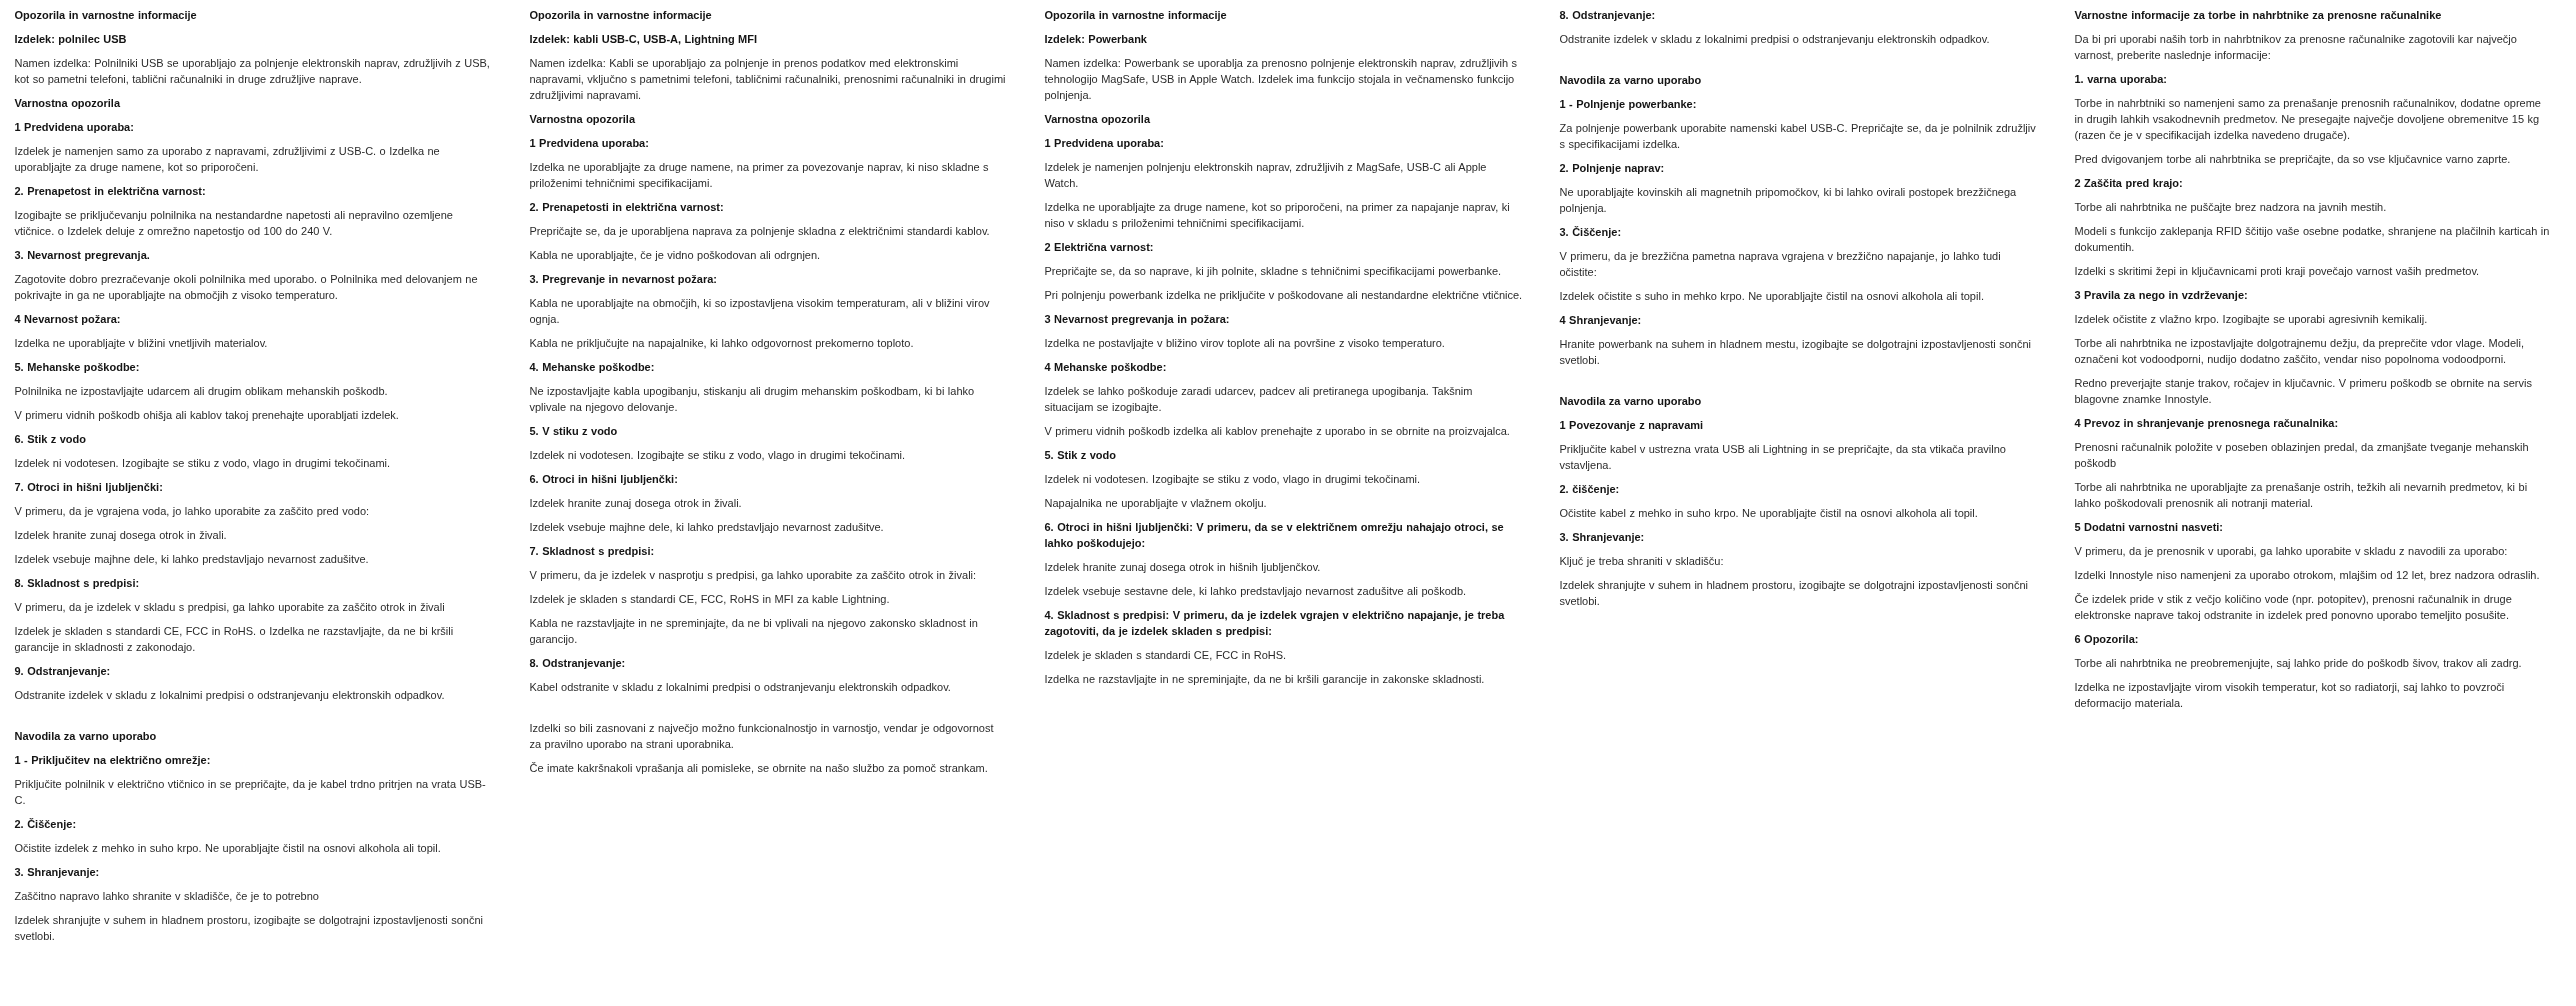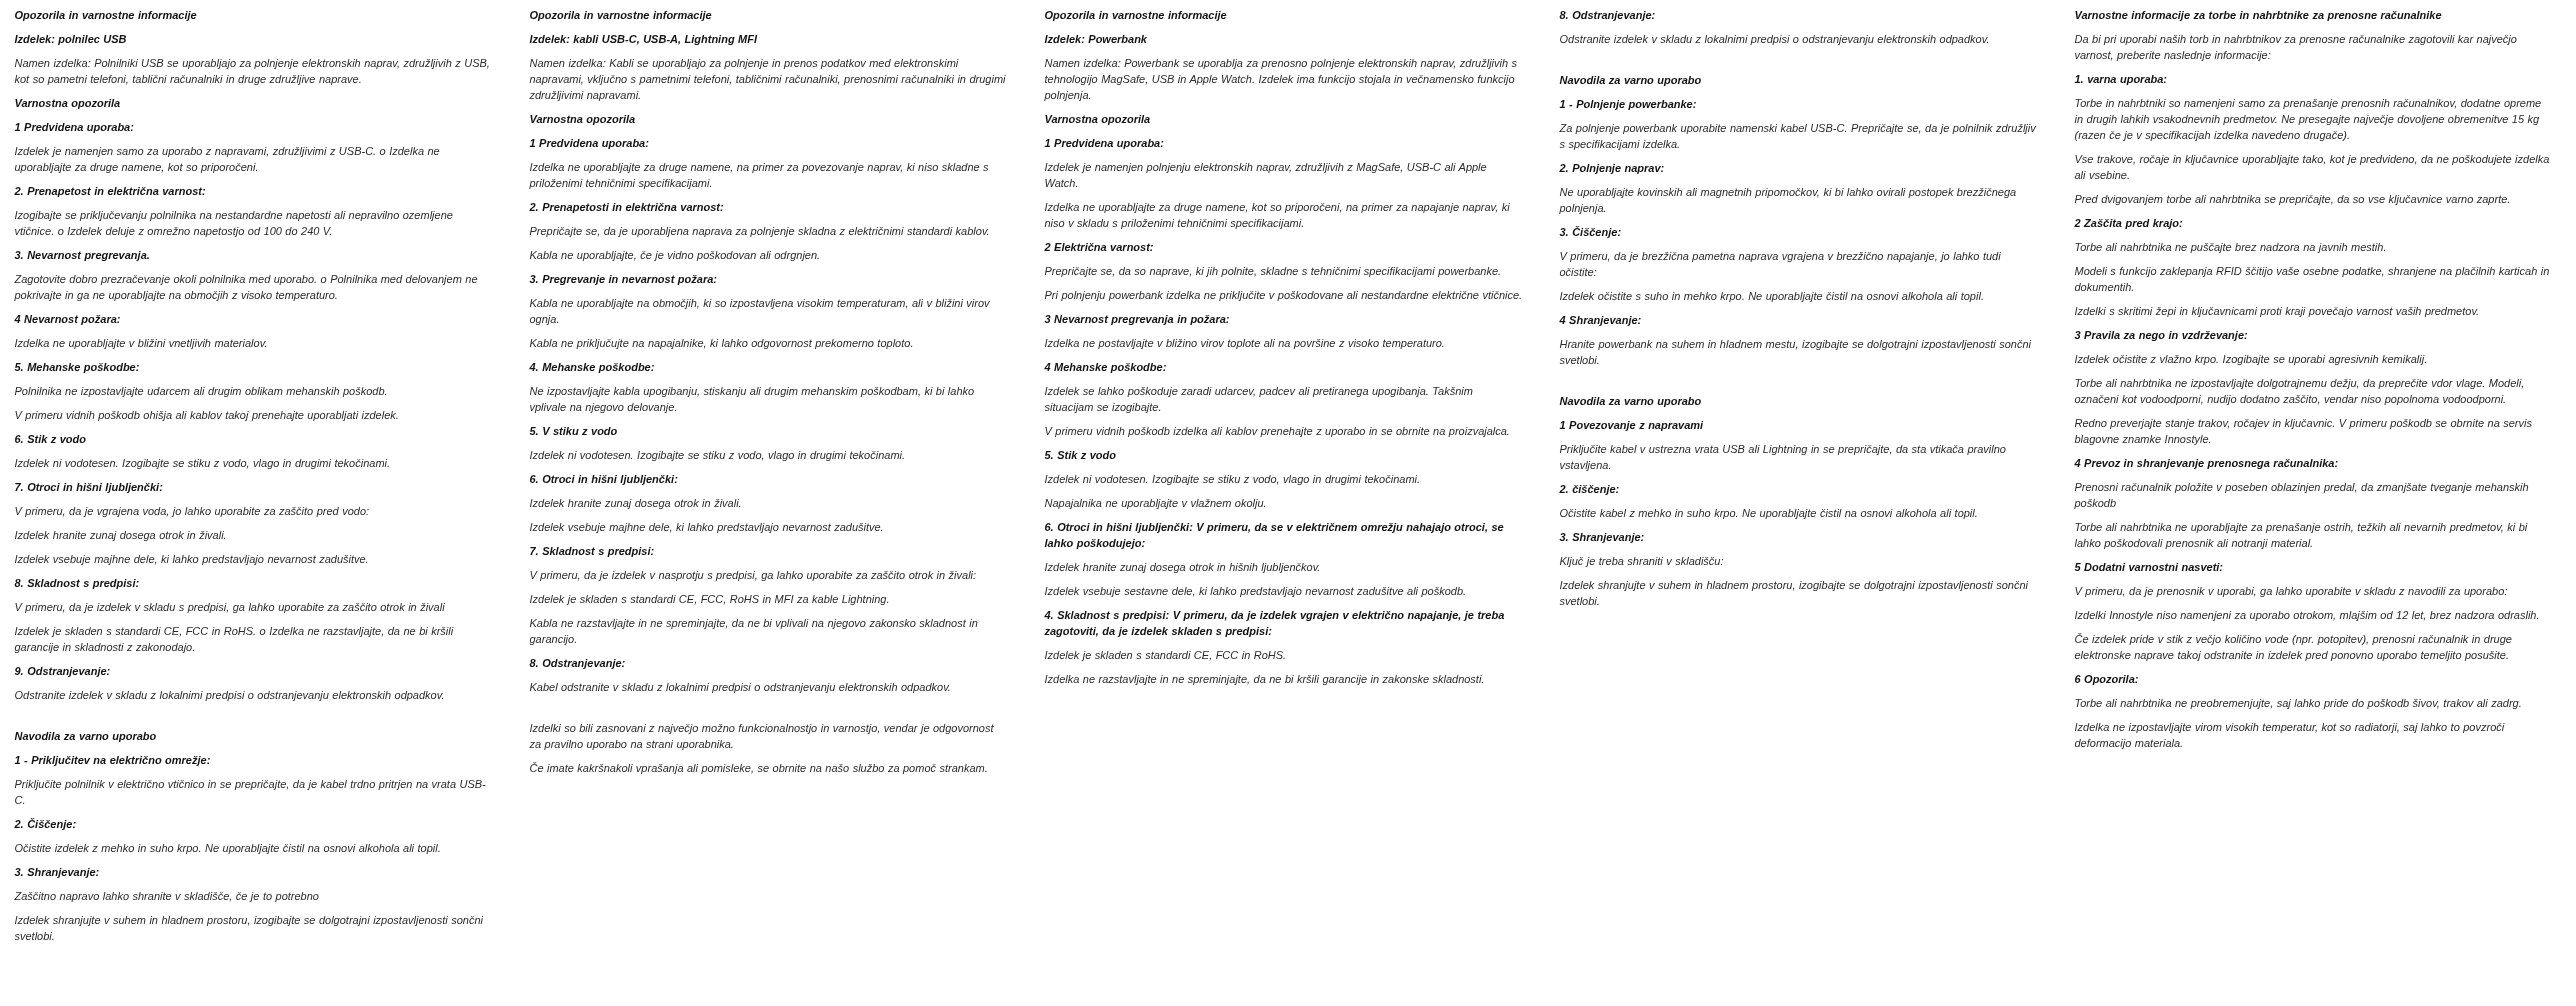--- a/index.html
+++ b/index.html
@@ -19,21 +19,20 @@
     width: 2576px;
     height: 1006px;
     box-sizing: border-box;
     padding-top: 7.2px;
   }
   .column {
     flex: 0 0 515px;
     width: 515px;
     box-sizing: border-box;
     padding: 0 22.5px 0 14.5px;
-    font-style: italic;
   }
   .column p {
     margin: 0 0 8px 0;
     font-size: 11px;
     line-height: 16px;
     color: #2b2b2b;
     word-spacing: 0.4px;
   }
   .column p.h {
     font-weight: bold;
@@ -162,21 +161,20 @@
       <p class="body">Očistite kabel z mehko in suho krpo. Ne uporabljajte čistil na osnovi alkohola ali topil.</p>
       <p class="h">3. Shranjevanje:</p>
       <p class="body">Ključ je treba shraniti v skladišču:</p>
       <p class="body">Izdelek shranjujte v suhem in hladnem prostoru, izogibajte se dolgotrajni izpostavljenosti sončni svetlobi.</p>
     </div>
     <div class="column">
       <p class="h">Varnostne informacije za torbe in nahrbtnike za prenosne računalnike</p>
       <p class="body">Da bi pri uporabi naših torb in nahrbtnikov za prenosne računalnike zagotovili kar največjo varnost, preberite naslednje informacije:</p>
       <p class="h">1. varna uporaba:</p>
       <p class="body">Torbe in nahrbtniki so namenjeni samo za prenašanje prenosnih računalnikov, dodatne opreme in drugih lahkih vsakodnevnih predmetov. Ne presegajte največje dovoljene obremenitve 15 kg (razen če je v specifikacijah izdelka navedeno drugače).</p>
-      <p class="body">Vse trakove, ročaje in ključavnice uporabljajte tako, kot je predvideno, da ne poškodujete izdelka ali vsebine.</p>
       <p class="body">Pred dvigovanjem torbe ali nahrbtnika se prepričajte, da so vse ključavnice varno zaprte.</p>
       <p class="h">2 Zaščita pred krajo:</p>
       <p class="body">Torbe ali nahrbtnika ne puščajte brez nadzora na javnih mestih.</p>
       <p class="body">Modeli s funkcijo zaklepanja RFID ščitijo vaše osebne podatke, shranjene na plačilnih karticah in dokumentih.</p>
       <p class="body">Izdelki s skritimi žepi in ključavnicami proti kraji povečajo varnost vaših predmetov.</p>
       <p class="h">3 Pravila za nego in vzdrževanje:</p>
       <p class="body">Izdelek očistite z vlažno krpo. Izogibajte se uporabi agresivnih kemikalij.</p>
       <p class="body">Torbe ali nahrbtnika ne izpostavljajte dolgotrajnemu dežju, da preprečite vdor vlage. Modeli, označeni kot vodoodporni, nudijo dodatno zaščito, vendar niso popolnoma vodoodporni.</p>
       <p class="body">Redno preverjajte stanje trakov, ročajev in ključavnic. V primeru poškodb se obrnite na servis blagovne znamke Innostyle.</p>
       <p class="h">4 Prevoz in shranjevanje prenosnega računalnika:</p>

